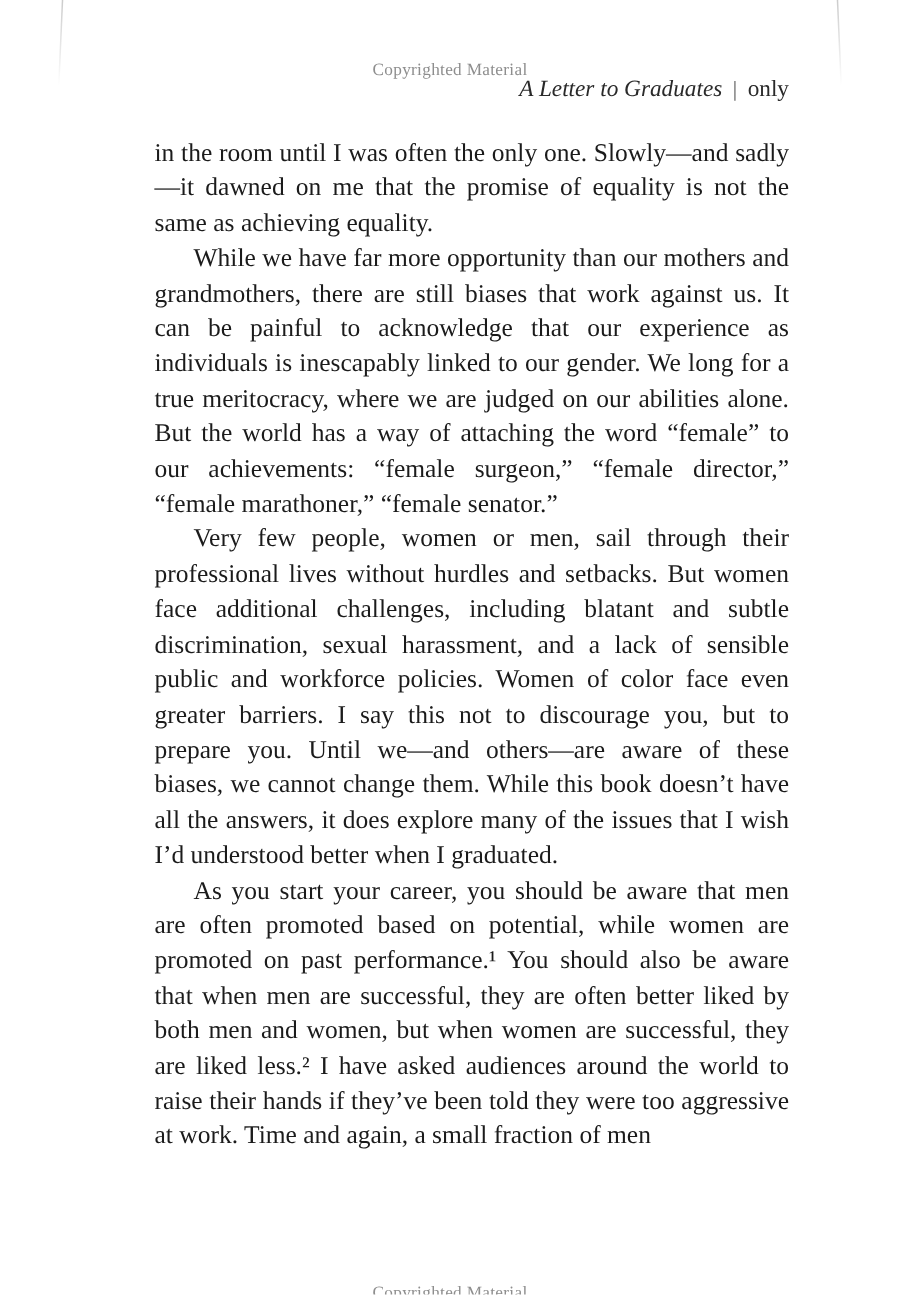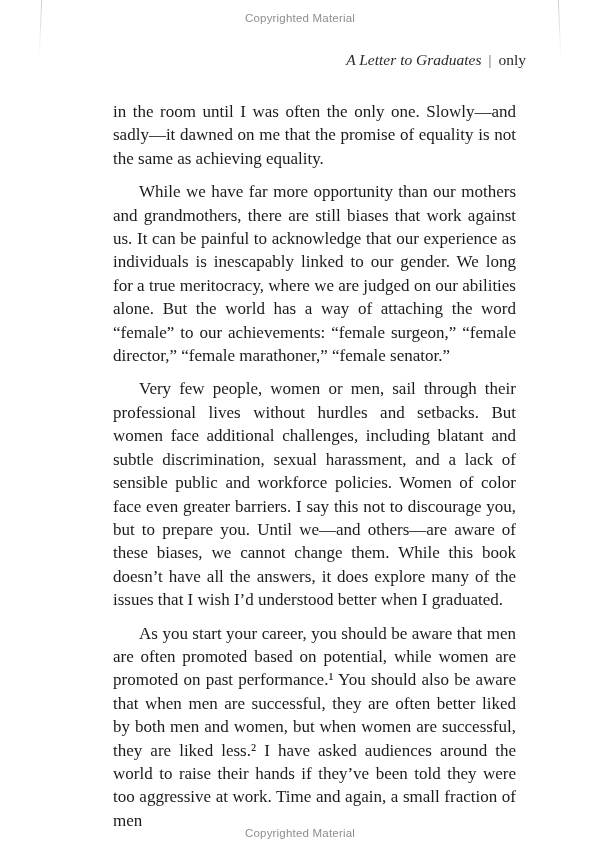--- a/index.html
+++ b/index.html
@@ -6,24 +6,25 @@
   body {
     width:600px; height:863px;
     background:#ffffff;
     position:relative;
     overflow:hidden;
     font-family:"Liberation Serif", serif;
   }
   .notice {
     position:absolute; left:0; width:100%;
     text-align:center;
-    font-family:Liberation Sans, sans-serif;
+    font-family:Liberation Serif, serif;
     font-size:11.5px;
     color:#8e8e8e;
     letter-spacing:0.2px;
+    margin-top:29px;
   }
   .notice-top { top:12px; }
   .notice-bottom { top:827px; }
 
   .running-header {
     position:absolute;
     top:51px; left:103px; width:423px;
     text-align:right;
     font-size:15.5px;
     color:#2a2a2a;
@@ -35,21 +36,21 @@
 
   .body-text {
     position:absolute;
     top:90px; left:103px; width:423px;
     font-size:17px;
     line-height:23.4px;
     color:#1b1b1b;
     text-align:justify;
     text-justify:inter-word;
   }
-  .body-text p { margin:10px; }
+  .body-text p { margin:0; }
   .body-text p.indent { text-indent:26px; }
 
   .page-edge {
     position:absolute;
     width:1px; height:60px; top:-3px;
     background:linear-gradient(to bottom, #c9c9c9, rgba(201,201,201,0));
   }
   .page-edge-left  { left:40px;  transform:rotate(2.5deg); }
   .page-edge-right { right:40px; transform:rotate(-2.5deg); }
 </style>

